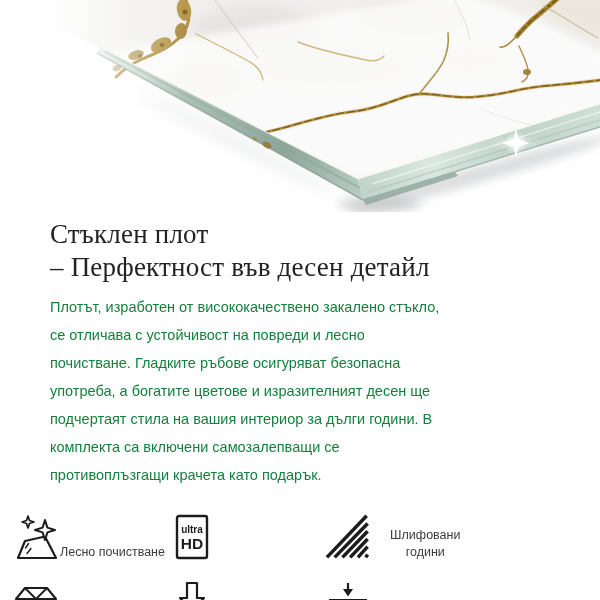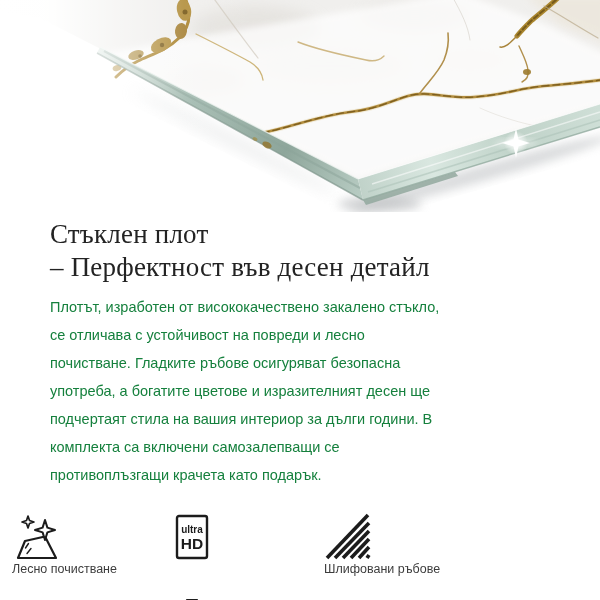--- a/index.html
+++ b/index.html
@@ -35,21 +35,21 @@
   }
 
   
   .features {
     margin:24px 12px 0;
     display:grid;
     grid-template-columns:repeat(3,1fr);
     row-gap:20px;
   }
   .feature {
-    display:flex; flex-direction:column; align-items:flex-start;
+    display:flex; flex-direction:row; align-items:flex-end;
     text-align:center;
   }
   .feature .icn { width:48px; height:48px; display:block; }
   .feature .lbl {
     font-size:12.5px;
     line-height:17px;
     color:#3c3c3c;
   }
   .feature .lbl span { display:block; }
   .icn path, .icn line, .icn rect, .icn polygon { vector-effect:none; }
@@ -211,21 +211,21 @@
         <g stroke="#1c1c1c" stroke-width="3.6" stroke-linecap="butt">
           <line x1="3" y1="45" x2="44" y2="2"></line>
           <line x1="11" y1="45" x2="45" y2="10"></line>
           <line x1="19" y1="45" x2="45" y2="18"></line>
           <line x1="27" y1="45" x2="45" y2="26"></line>
           <line x1="35" y1="45" x2="45" y2="34"></line>
           <line x1="43" y1="45" x2="45" y2="42"></line>
         </g>
       </svg>
       <div class="lbl">
-        <span>Шлифовани ръбове</span>
+        <span>Шлифовани години</span>
         <span></span>
       </div>
     </div>
 
     <div class="feature">
       <svg class="icn" viewBox="0 0 48 48" aria-hidden="true">
         <g fill="none" stroke="#1c1c1c" stroke-width="2.1" stroke-linejoin="round">
           <path d="M13,7 L35,7 L44,18 L24,42 L4,18 Z"></path>
           <path d="M4,18 L44,18" stroke-width="1.8"></path>
           <path d="M13,7 L24,18 L35,7" stroke-width="1.8"></path>

